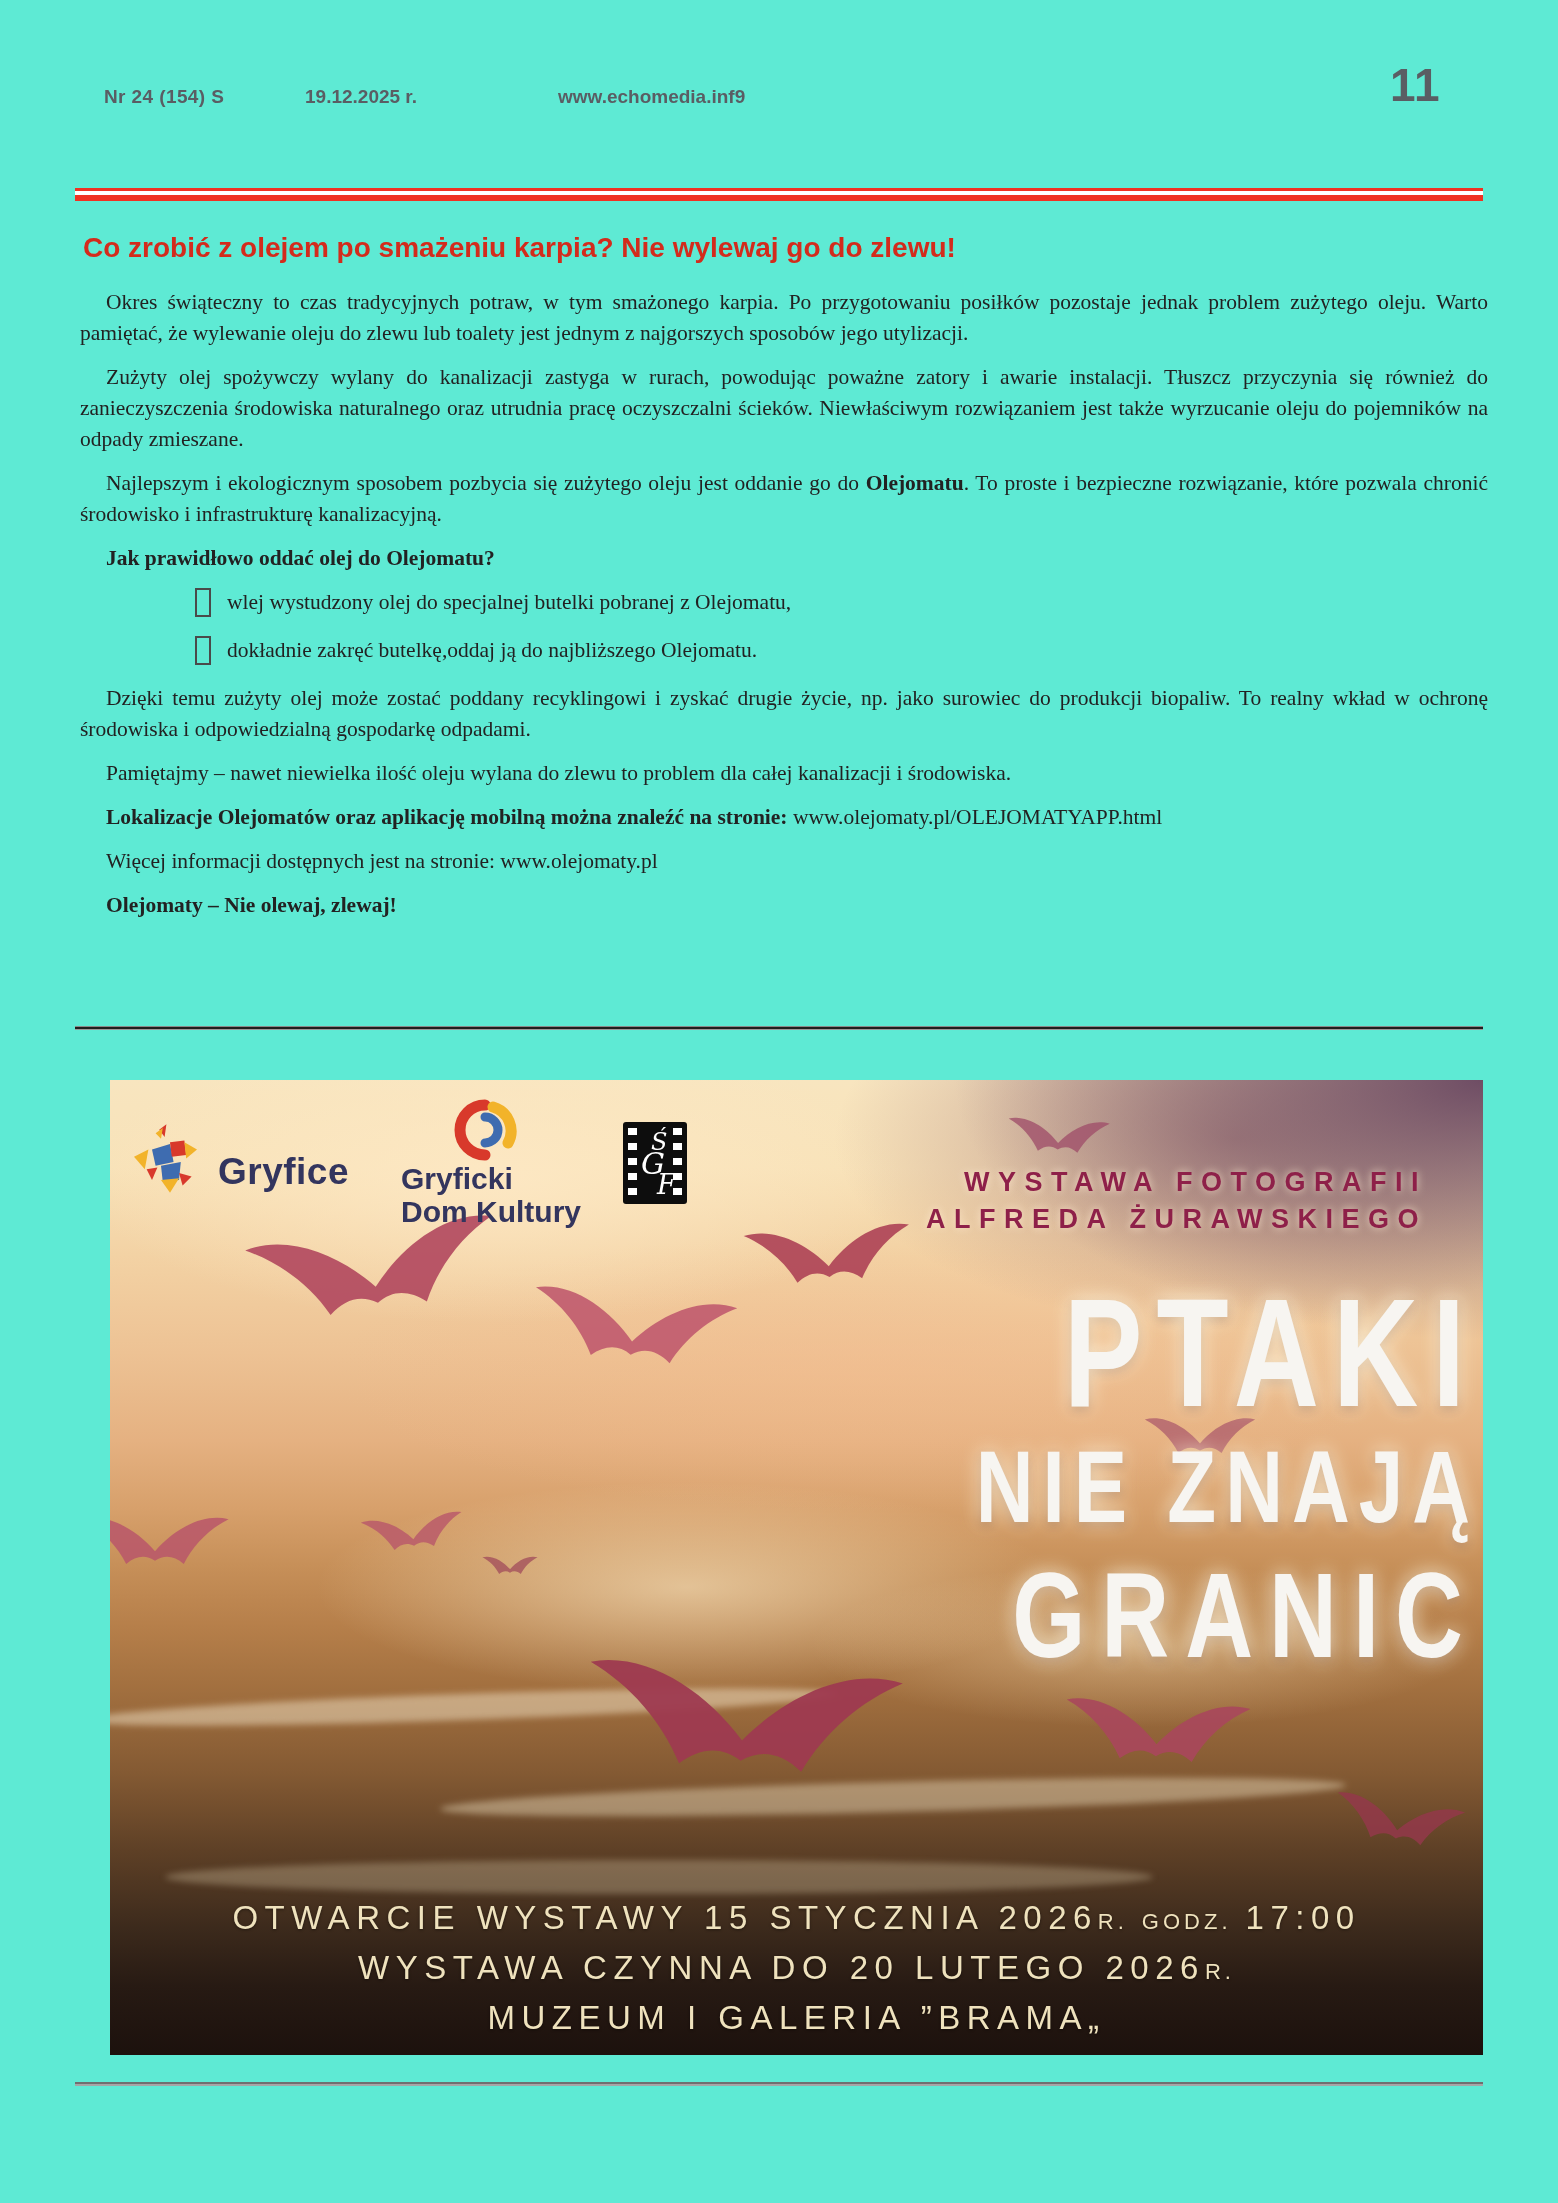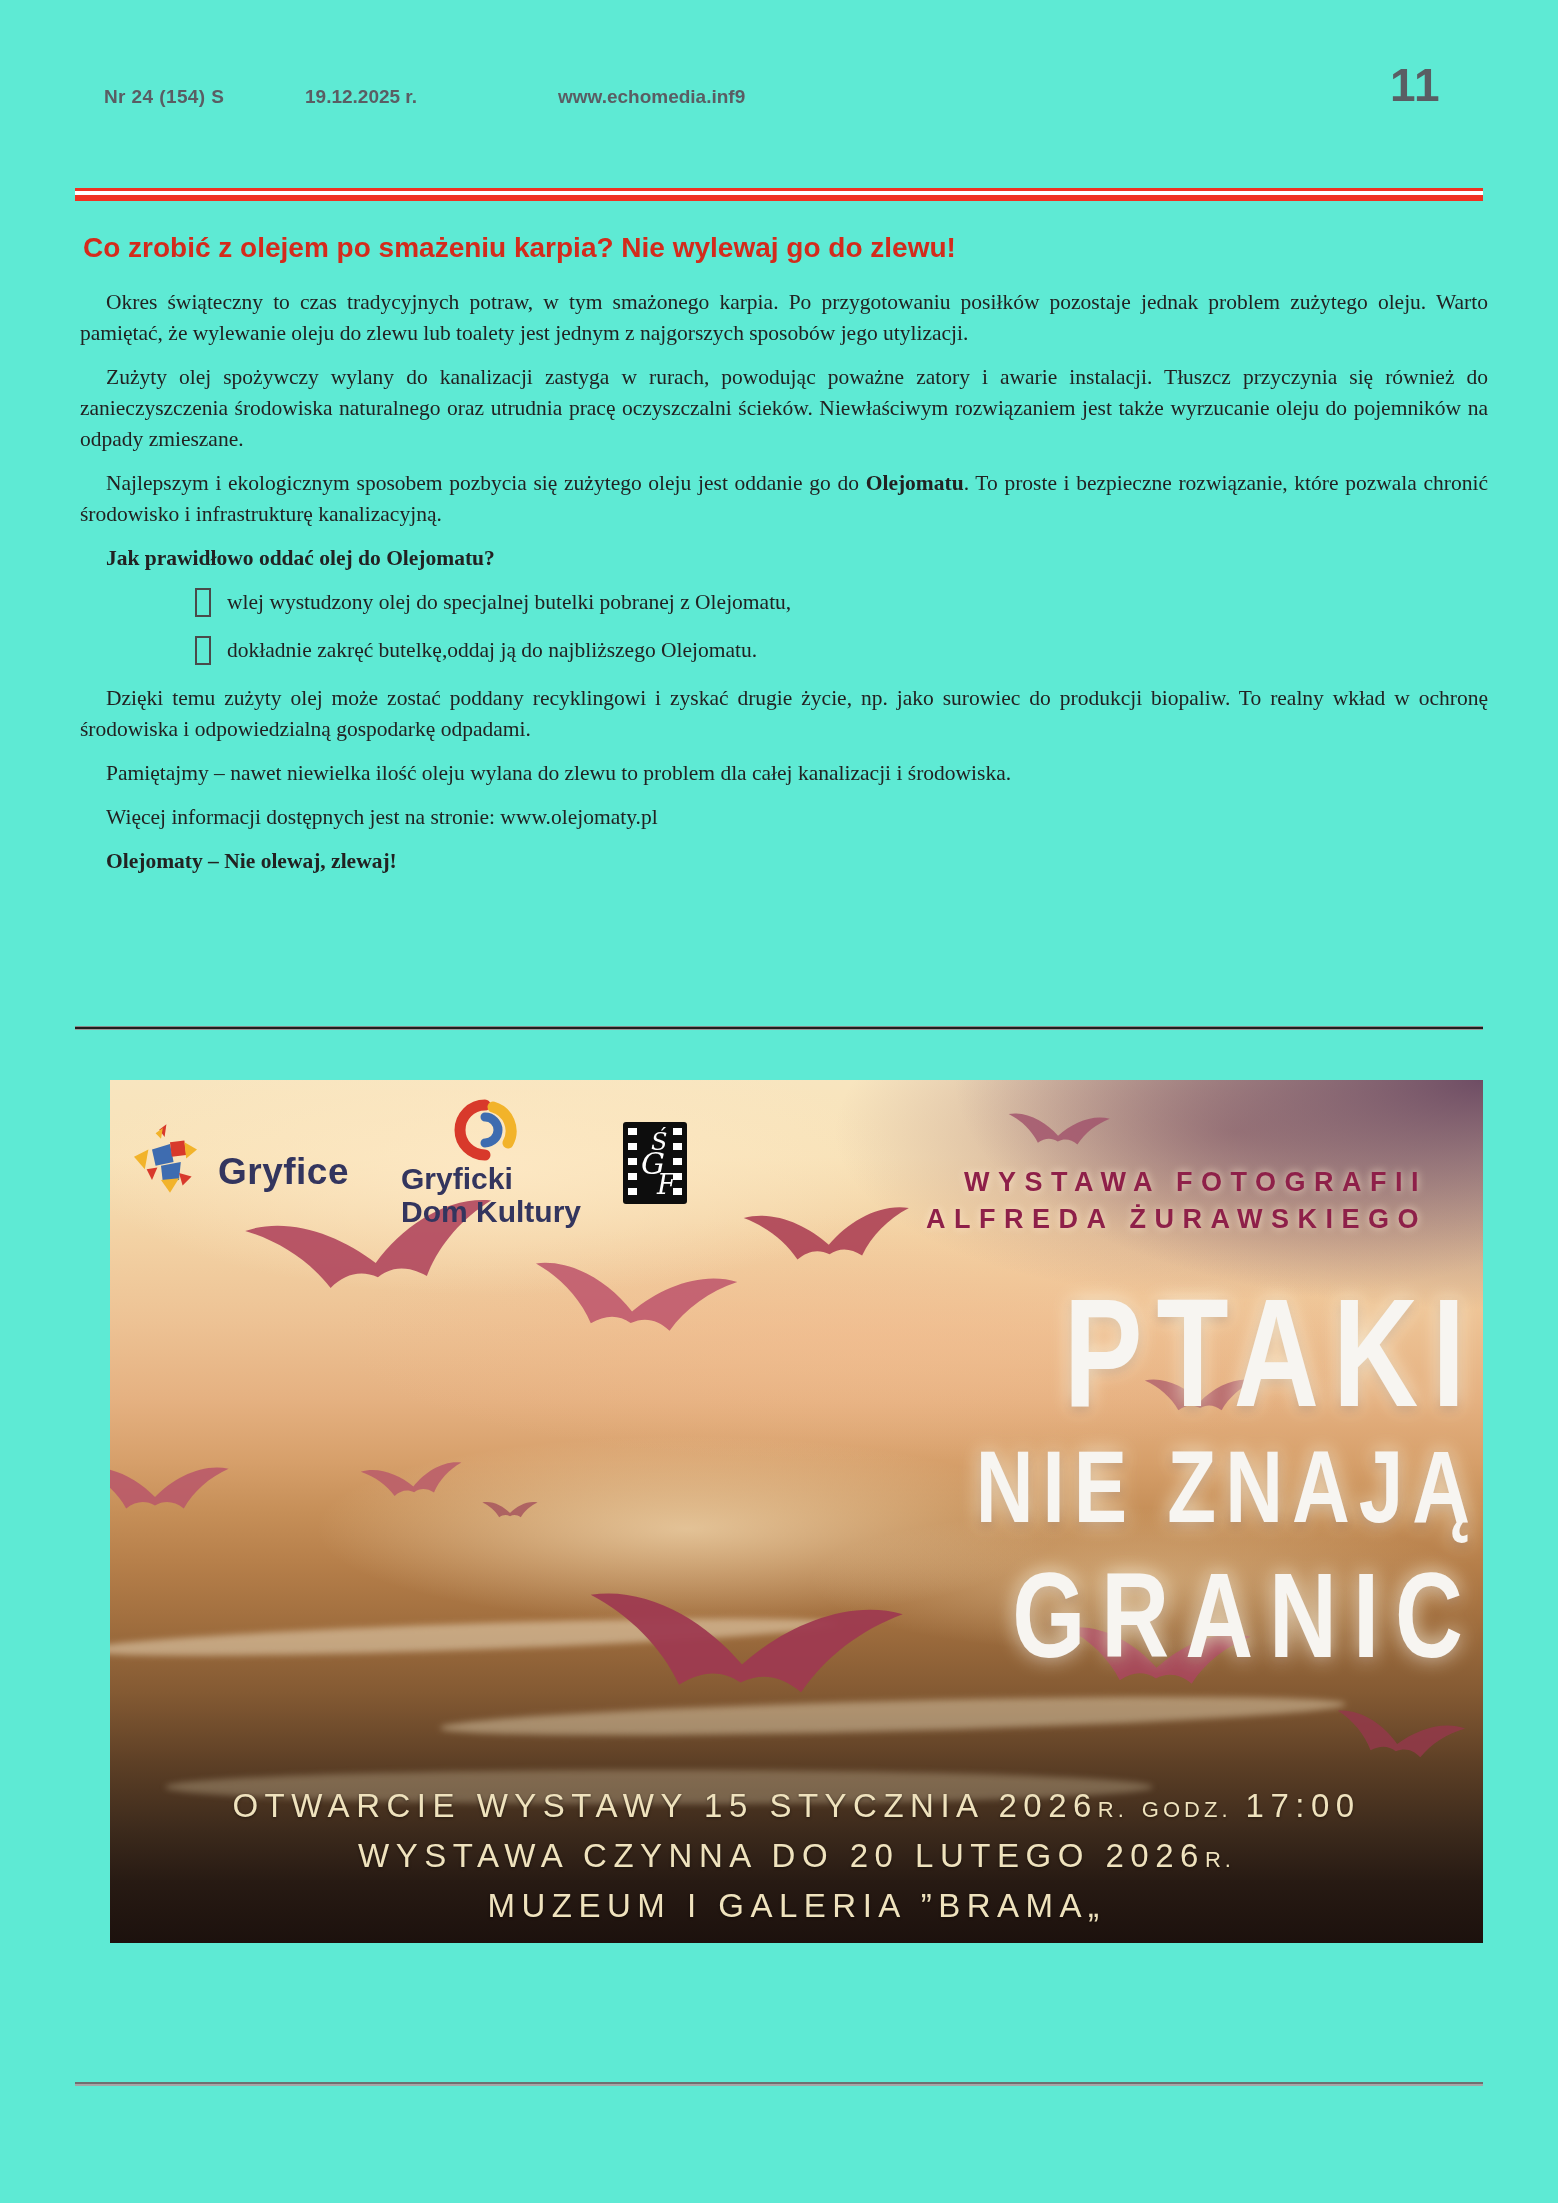--- a/index.html
+++ b/index.html
@@ -30,21 +30,21 @@
   .subheading { font-weight:700; margin:5px 0 18px 0; }
   .bullet-row { display:flex; align-items:center; margin:0 0 17px 115px; text-indent:0; }
   .tofu { width:12px; height:25px; border:2px solid #4a4a4a; margin-right:16px; flex:none; }
   .bullet-text { text-indent:0; }
   .b { font-weight:700; }
 
   .divider-dark { position:absolute; left:75px; top:1026px; width:1408px; height:4px;
     background:linear-gradient(180deg,#8a8a8a 0 1px,#1f1f1f 1px 3px,#9a9a9a 3px 4px); }
 
   
-  .poster { position:absolute; left:110px; top:1080px; width:1373px; height:863px;
+  .poster { position:absolute; left:110px; top:1080px; width:1373px; height:975px;
     overflow:hidden;
     background:
       radial-gradient(55% 38% at 100% 0%,  rgba(104,70,96,.95) 0%,  rgba(104,70,96,0) 70%),
       radial-gradient(45% 30% at 82% 6%,   rgba(146,96,104,.6) 0%,  rgba(146,96,104,0) 65%),
       radial-gradient(50% 25% at 28% 10%,  rgba(253,232,196,.9) 0%, rgba(253,232,196,0) 60%),
       radial-gradient(60% 22% at 55% 30%,  rgba(244,188,143,.5) 0%, rgba(244,188,143,0) 65%),
       radial-gradient(45% 18% at 42% 52%,  rgba(255,240,205,.55) 0%,rgba(255,240,205,0) 60%),
       radial-gradient(40% 14% at 75% 58%,  rgba(250,228,185,.4) 0%, rgba(250,228,185,0) 60%),
       linear-gradient(180deg,#f8e5bf 0%,#f8e2b8 9%,#f3d2a4 18%,#edc294 28%,
         #e5b181 37%,#d7a06b 44%,#c68f58 50%,#b67f4a 56%,#a06e3e 63%,
@@ -112,20 +112,21 @@
       <span class="tofu"></span>
       <span class="bullet-text">wlej wystudzony olej do specjalnej butelki pobranej z Olejomatu,</span>
     </div>
     <div class="bullet-row">
       <span class="tofu"></span>
       <span class="bullet-text">dokładnie zakręć butelkę,oddaj ją do najbliższego Olejomatu.</span>
     </div>
 
     <p>Dzięki temu zużyty olej może zostać poddany recyklingowi i zyskać drugie życie, np. jako surowiec do produkcji biopaliw. To realny wkład w ochronę środowiska i odpowiedzialną gospodarkę odpadami.</p>
     <p>Pamiętajmy – nawet niewielka ilość oleju wylana do zlewu to problem dla całej kanalizacji i środowiska.</p>
+    <p><span class="b">Lokalizacje Olejomatów oraz aplikację mobilną można znaleźć na stronie:</span><span> www.olejomaty.pl/OLEJOMATYAPP.html</span></p>
     <p>Więcej informacji dostępnych jest na stronie: www.olejomaty.pl</p>
     <p class="b">Olejomaty – Nie olewaj, zlewaj!</p>
   </div>
 
   <div class="divider-dark"></div>
 
   <div class="poster">
 
     <div class="foam foam-a"></div>
     <div class="foam foam-b"></div>

